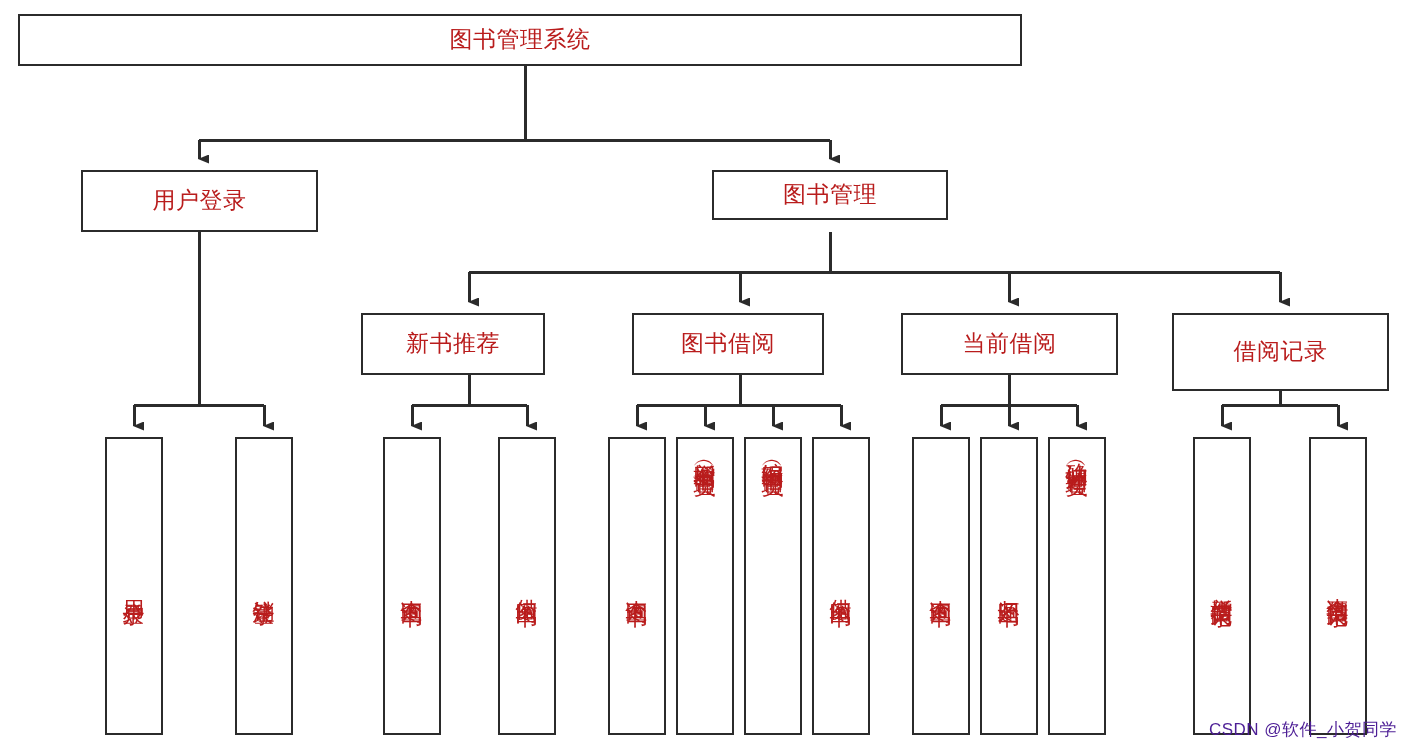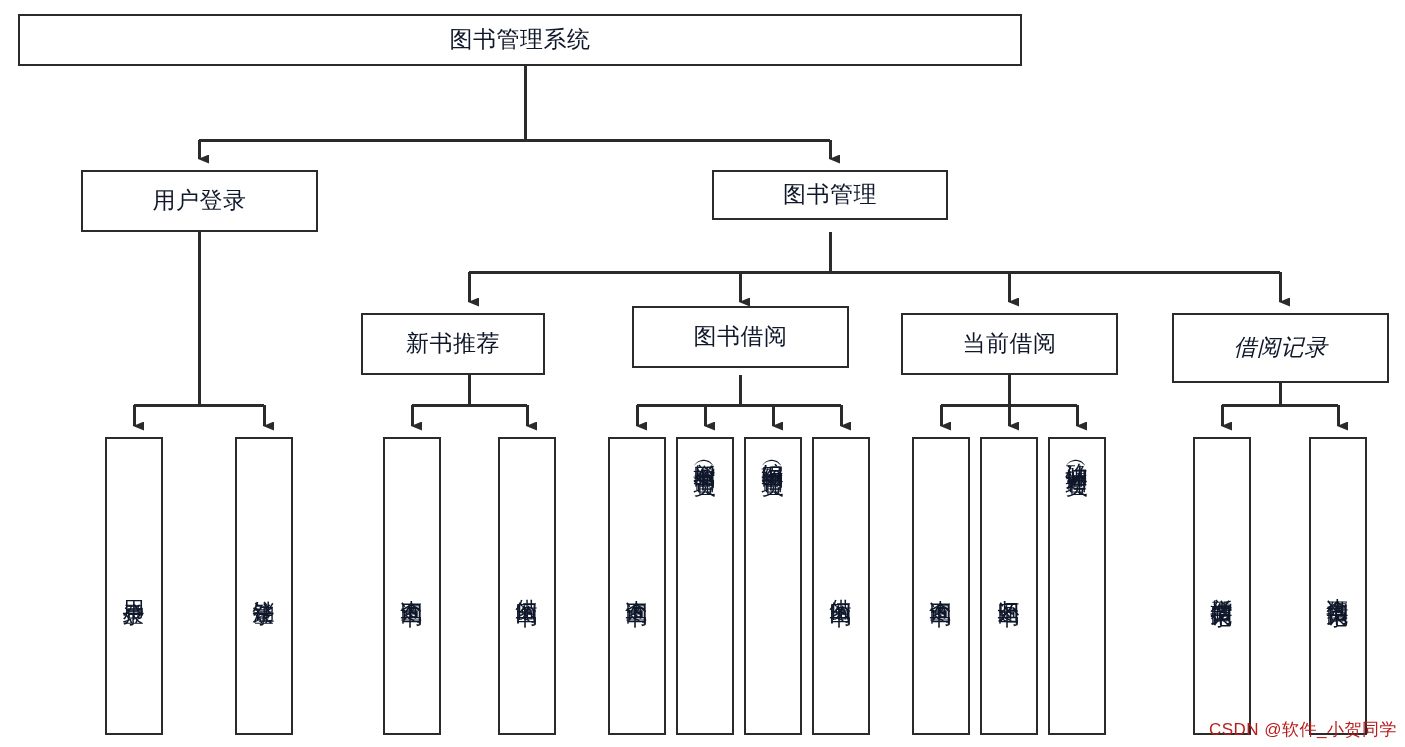--- a/index.html
+++ b/index.html
@@ -34,21 +34,21 @@
     display: flex;
     align-items: center;
     justify-content: center;
     color: #1d1d1d;
   }
   .node-label {
     display: block;
     text-align: right;
     line-height: 1.18;
     white-space: nowrap;
-    color: #0f172a;
+    color: #b91c1c;
   }
   
   .node.horiz .node-label {
     font-size: 23px;
     letter-spacing: 0.5px;
   }
   .node.root .node-label {
     font-size: 23px;
   }
   
@@ -66,21 +66,21 @@
     font-size: 22px;
     line-height: 1.05;
     letter-spacing: 2px;
     white-space: nowrap;
   }
   #watermark {
     position: absolute;
     right: 8px;
     bottom: 6px;
     font-size: 17px;
-    color: #b91c1c;
+    color: #4c1d95;
     letter-spacing: 0.5px;
     white-space: nowrap;
     user-select: none;
   }
 </style>
 </head>
 <body>
 
 <div id="diagram-root">
 
@@ -145,29 +145,29 @@
   </div>
 
   <div class="node horiz" style="left:712px; top:170px; width:236px; height:50px;">
     <span class="node-label">图书管理</span>
   </div>
 
   <div class="node horiz" style="left:361px; top:313px; width:184px; height:62px;">
     <span class="node-label">新书推荐</span>
   </div>
 
-  <div class="node horiz" style="left:632px; top:306px; width:217px; height:62px;">
+  <div class="node horiz" style="left:632px; top:313px; width:192px; height:62px;">
     <span class="node-label">图书借阅</span>
   </div>
 
   <div class="node horiz" style="left:901px; top:313px; width:217px; height:62px;">
     <span class="node-label">当前借阅</span>
   </div>
 
-  <div class="node horiz" style="left:1172px; top:313px; width:217px; height:70px;font-style:italic;">
+  <div class="node horiz" style="left:1172px; top:313px; width:217px; height:78px;">
     <span class="node-label">借阅记录</span>
   </div>
 
   <div class="node vert" style="left:105px; top:437px; width:58px; height:298px;">
     <span class="node-label">用户登录</span>
   </div>
 
   <div class="node vert" style="left:235px; top:437px; width:58px; height:298px;">
     <span class="node-label">注销登录</span>
   </div>

